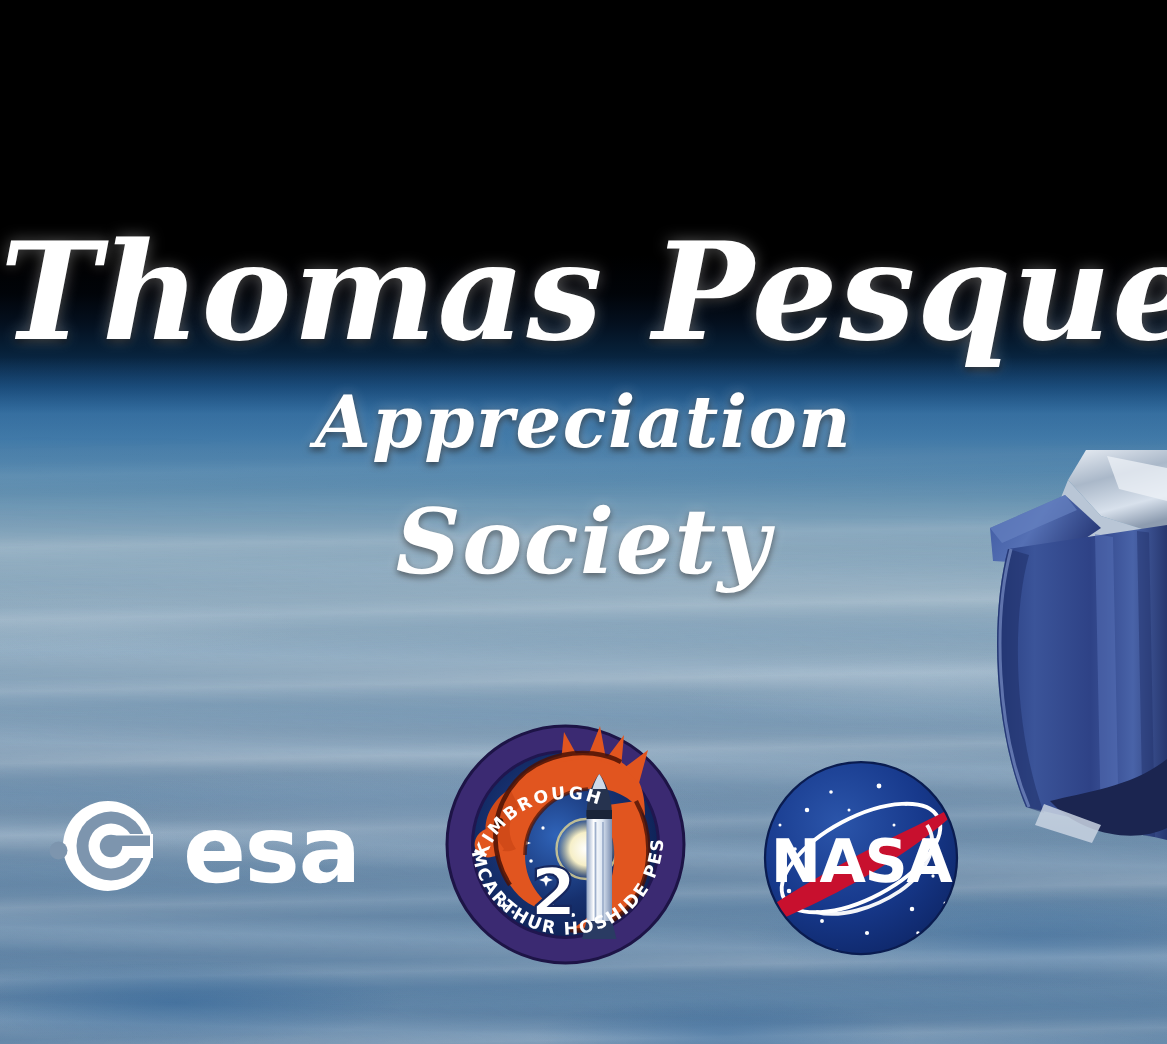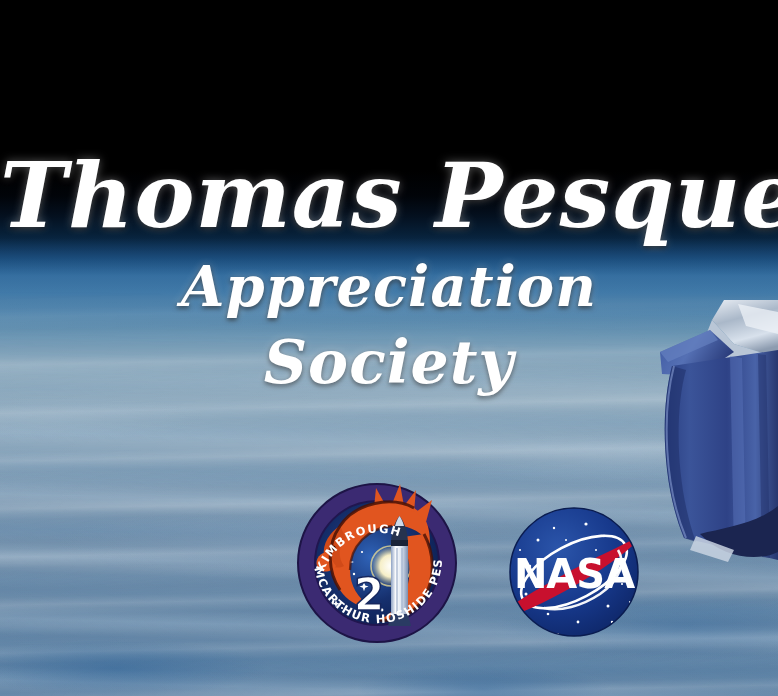--- a/index.html
+++ b/index.html
@@ -106,21 +106,21 @@
     font-size: 90px;
     line-height: 1;
     font-style: italic;
     font-weight: 700;
     letter-spacing: 1px;
     text-shadow: 0 0 10px rgba(255,255,255,.35), 0 2px 5px rgba(0,0,0,.75);
     white-space: nowrap;
   }
   .t-sub1 {
     position: absolute; left: 0; top: 258px; width: 100%;
-    font-size: 56px;
+    font-size: 48px;
     line-height: 1;
     font-style: italic;
     font-weight: 700;
     letter-spacing: 1px;
     text-shadow: 0 0 9px rgba(255,255,255,.30), 0 2px 5px rgba(0,0,0,.7);
   }
   .t-sub2 {
     position: absolute; left: 0; top: 332px; width: 100%;
     font-size: 60px;
     line-height: 1;
@@ -190,20 +190,40 @@
       <path d="M36,66 C24,112 26,186 48,238" fill="none" stroke="#8fa5da" stroke-width="2" opacity=".55"></path>
     </svg>
   </div>
 
   <div class="titles">
     <div class="t-main">Thomas Pesquet</div>
     <div class="t-sub1">Appreciation</div>
     <div class="t-sub2">Society</div>
   </div>
 
+  <div class="logo-esa">
+    <svg width="222" height="84" viewBox="0 0 222 84">
+
+      <g>
+        <path d="M41,4 A38,38 0 1 0 41,80 A38,38 0 0 1 41,4 Z" fill="#ffffff"></path>
+        <circle cx="50" cy="42" r="30" fill="#ffffff"></circle>
+
+        <path d="M50,18 a24,24 0 1 0 0,48 a24,24 0 1 0 0,-48 Z" fill="none"></path>
+        <circle cx="52" cy="42" r="23" fill="#7d95ae"></circle>
+        <circle cx="52" cy="42" r="15" fill="#ffffff"></circle>
+        <rect x="52" y="34" width="28" height="16" fill="#ffffff"></rect>
+        <circle cx="52" cy="42" r="7.5" fill="#7d95ae"></circle>
+        <rect x="52" y="35" width="26" height="7" fill="#7d95ae"></rect>
+
+        <circle cx="17" cy="45" r="6" fill="#7d95ae"></circle>
+      </g>
+
+      <text x="100" y="66" font-family="'DejaVu Sans', sans-serif" font-size="62" font-weight="700" letter-spacing="-1" fill="#ffffff">esa</text>
+    </svg>
+  </div>
 
   <div class="logo-patch">
     <svg width="162" height="162" viewBox="0 0 162 162">
       <defs>
         <radialGradient id="gSky" cx="0.45" cy="0.45" r="0.65">
           <stop offset="0" stop-color="#2f63b8"></stop>
           <stop offset="0.55" stop-color="#16306e"></stop>
           <stop offset="1" stop-color="#0b1c4c"></stop>
         </radialGradient>
         <radialGradient id="gSun" cx="0.5" cy="0.5" r="0.5">

